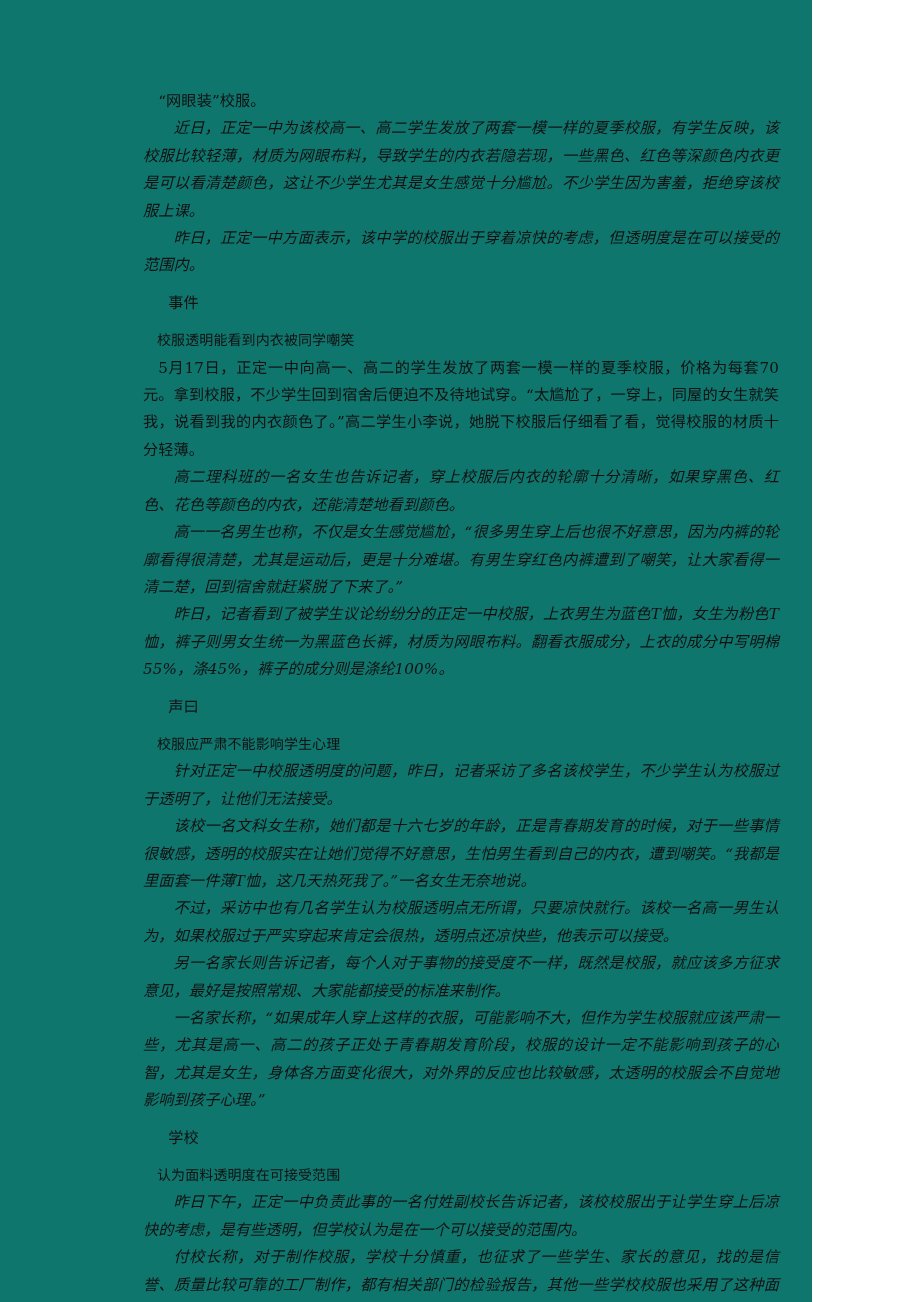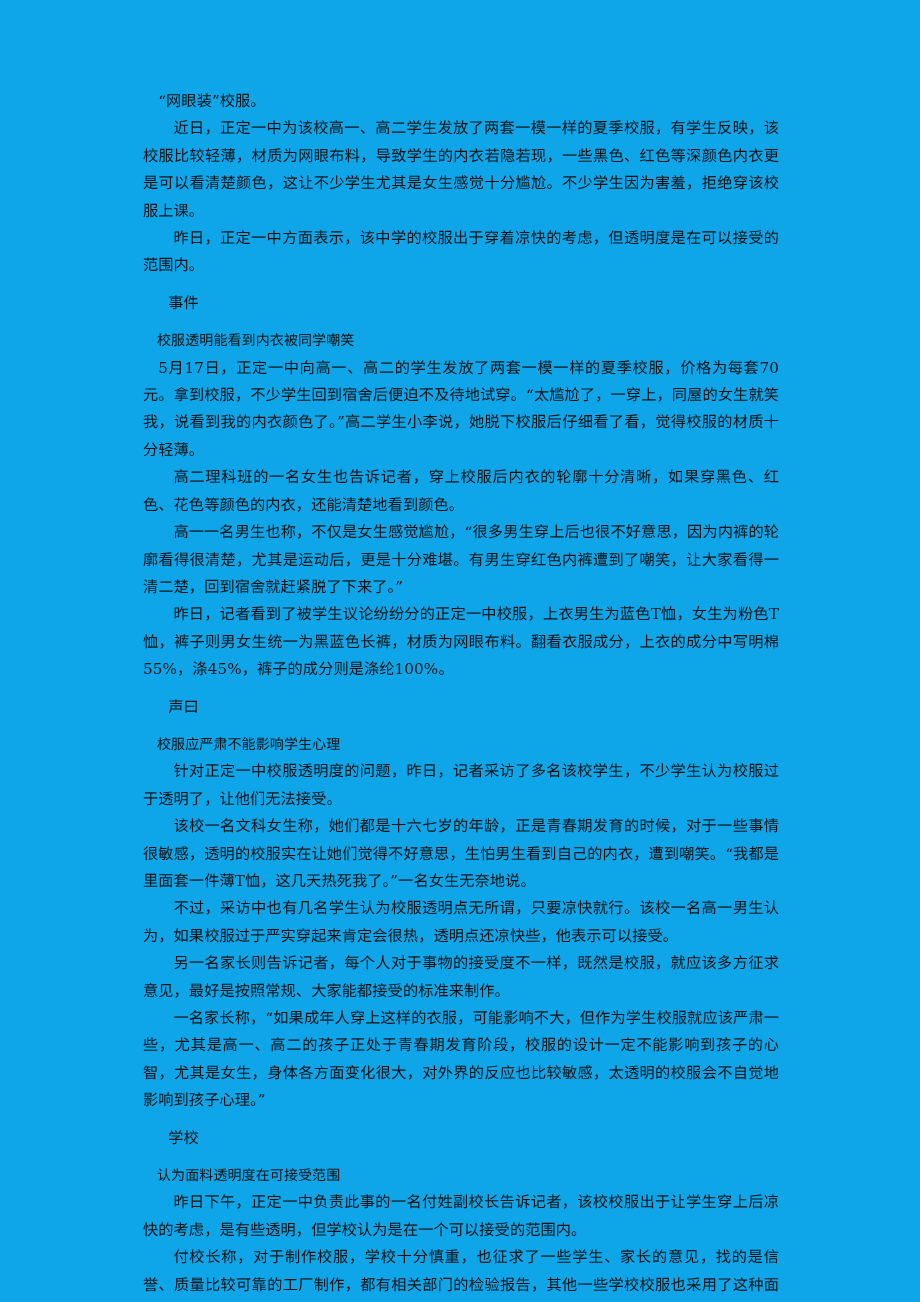--- a/index.html
+++ b/index.html
@@ -12,23 +12,23 @@
     width: 920px;
     height: 1302px;
     overflow: hidden;
     font-family: "DejaVu Serif", "Liberation Serif", serif;
     color: #0a0a0a;
     -webkit-font-smoothing: antialiased;
   }
 
   .page {
     position: relative;
-    width: 920px;
+    width: 812px;
     height: 1302px;
-    background: #0ea5e9;
+    background: #0f766e;
     box-sizing: border-box;
   }
 
   .doc-body {
     position: absolute;
     left: 143px;
     top: 88px;
     width: 636px;
   }
 
@@ -40,20 +40,21 @@
     text-justify: inter-ideograph;
     letter-spacing: 0.1px;
     color: #111111;
     word-break: break-all;
     overflow-wrap: break-word;
   }
 
   
   .para.indent {
     text-indent: 2em;
+    font-style: italic;
   }
 
   
   .section-label {
     margin: 10px;
     font-size: 15.2px;
     line-height: 27.4px;
     text-indent: 1em;
     color: #111111;
     letter-spacing: 0.1px;

